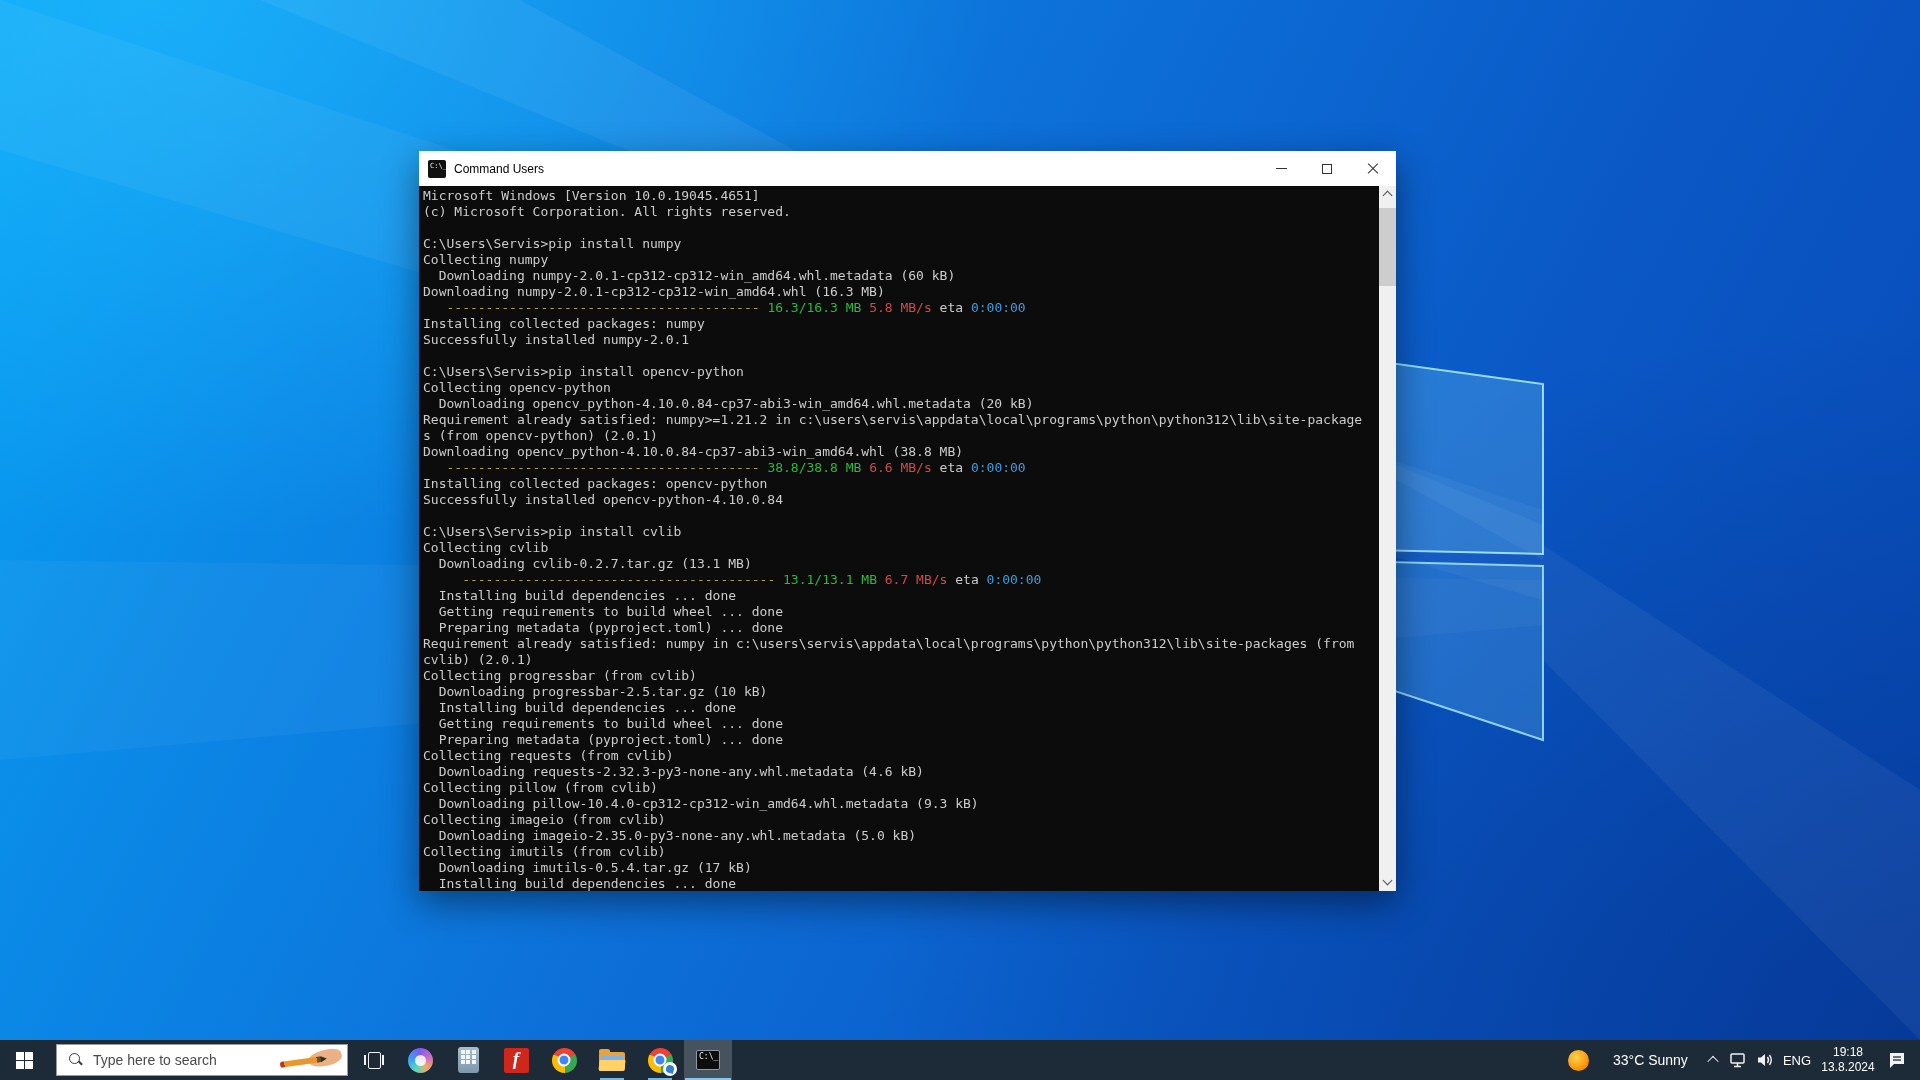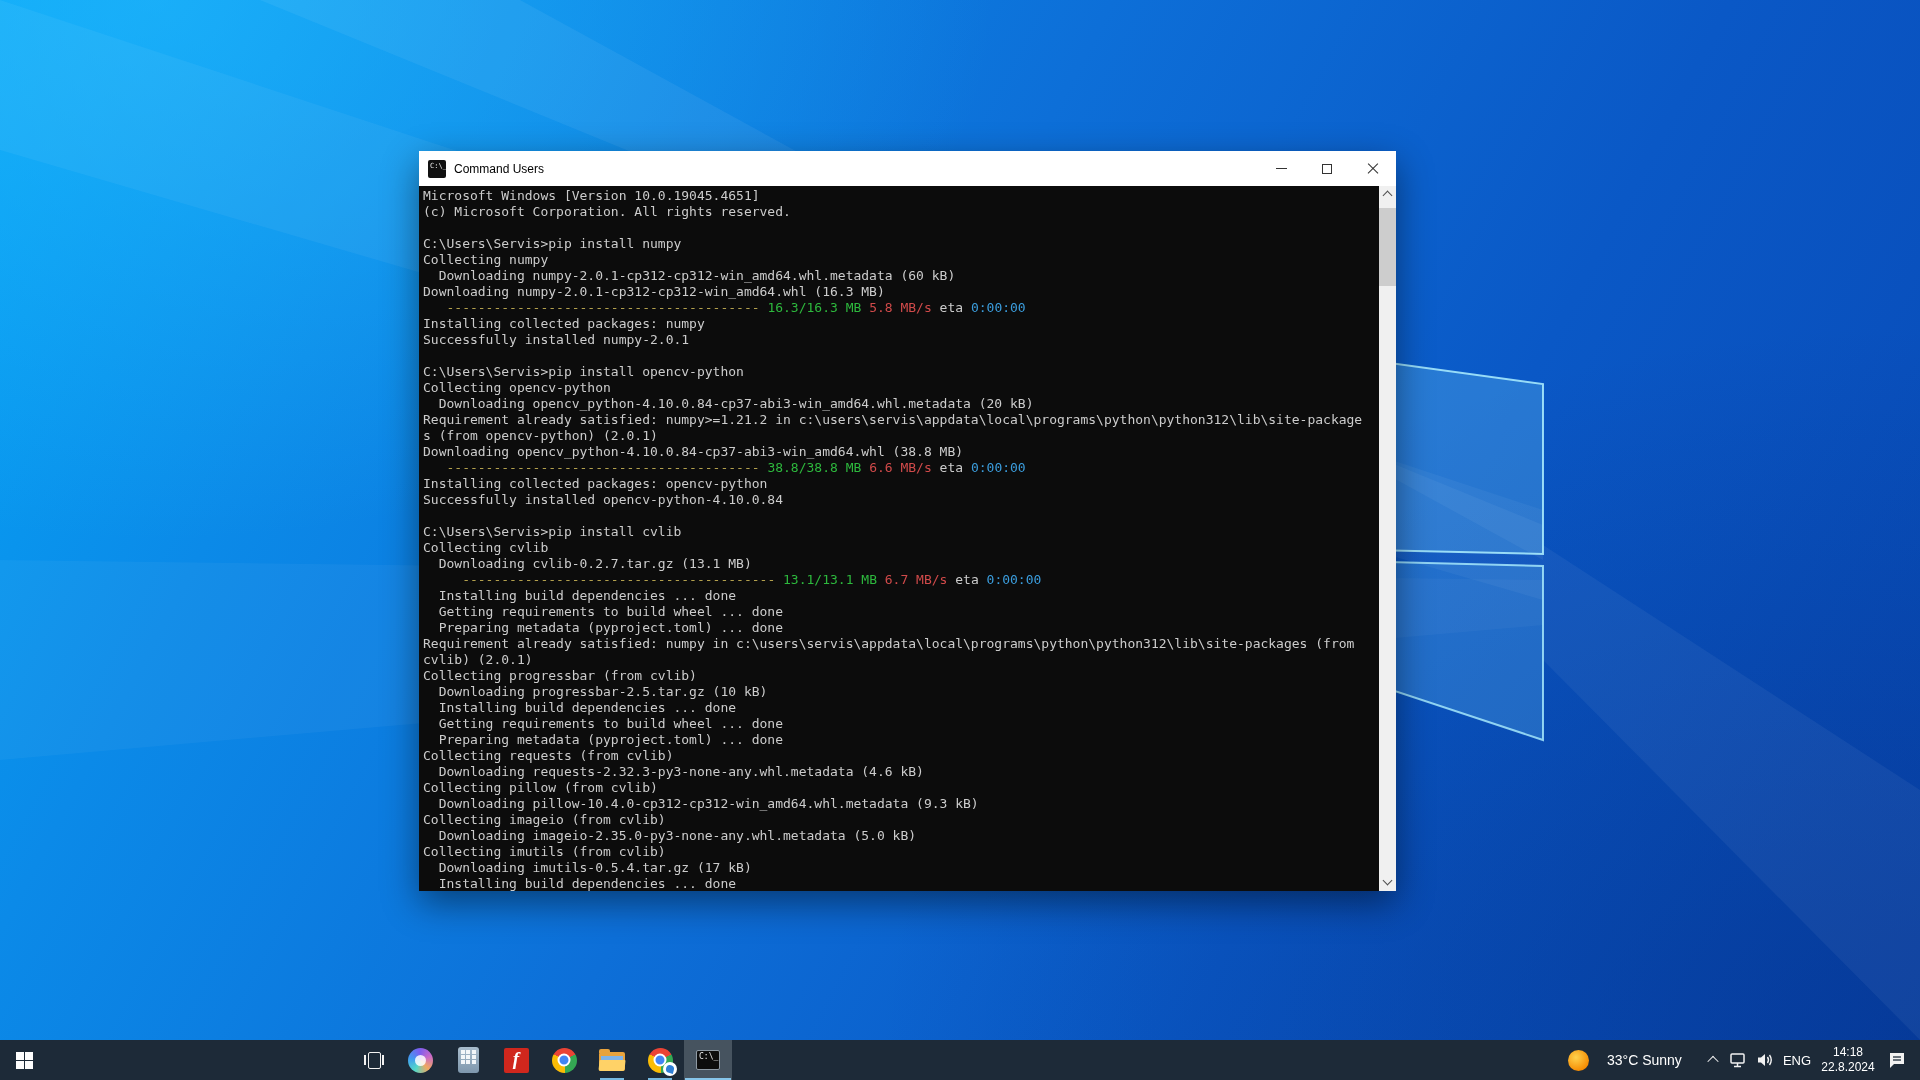--- a/index.html
+++ b/index.html
@@ -116,21 +116,21 @@
   .icon-folder .back::before { content:""; position:absolute; left:0; top:-3px; width:11px; height:4px; background:#e8a33d; border-radius:2px 2px 0 0; }
   .icon-folder .band { position:absolute; left:2px; top:4px; right:2px; height:4px; background:#7fb3e8; }
   .icon-folder .front { position:absolute; left:0; bottom:0; width:26px; height:11px; background:#ffd267; border-radius:1px 1px 2px 2px; transform:skewX(-6deg); }
   .badge { position:absolute; right:-4px; bottom:-3px; width:14px; height:14px; border-radius:50%; background:#fff; }
   .badge i { position:absolute; left:3px; top:3px; width:8px; height:8px; border-radius:50% 50% 0 50%; background:#2f7fd6; transform:rotate(15deg); }
   .icon-cmd-task { width:24px; height:20px; background:#0d0d0d; border:1px solid #8f9aa4; border-radius:2px;
     color:#e8e8e8; font-family:"DejaVu Sans Mono", monospace; font-size:8px; line-height:9px; padding:1px 0 0 2px; overflow:hidden; }
 
   
   .tray-item { position:absolute; top:0; height:40px; display:flex; align-items:center; justify-content:center; color:#fff; }
-  .weather { left:1562px; width:144px; justify-content:flex-start; gap:18px; font-size:14px; }
+  .weather { left:1562px; width:144px; justify-content:flex-start; gap:24px; font-size:14px; }
   .sun { width:21px; height:21px; border-radius:50%; background:radial-gradient(circle at 38% 35%, #ffd24d, #f58a00 75%); margin-left:6px; }
   .weather-text { white-space:nowrap; }
   .chevron-up { left:1702px; width:22px; }
   .chevron-up span { width:8px; height:8px; border-left:1.7px solid #f2f2f2; border-top:1.7px solid #f2f2f2; transform:rotate(45deg) translate(1px,1px); }
   .net { left:1726px; width:26px; } .vol { left:1752px; width:26px; }
   .lang { left:1778px; width:38px; font-size:13px; }
   .clock { left:1818px; width:60px; flex-direction:column; font-size:12px; line-height:15px; text-align:center; }
   .action-center { left:1880px; width:34px; }
 
   [data-interactable="true"] { cursor:default; }
@@ -184,20 +184,29 @@
 <div class="taskbar" data-interactable="false">
   <div class="tb-btn start" data-interactable="true">
     <span class="win-logo" data-interactable="false">
         <i></i>
         <i></i>
         <i></i>
         <i></i>
       </span>
   </div>
 
+  <div class="search-box" data-interactable="true">
+    <span class="search-glass" data-interactable="false"></span>
+    <input class="search-input" type="text" data-interactable="true" placeholder="Type here to search" style="">
+    <span class="doodle" data-interactable="false">
+      <span class="hand"></span>
+        <span class="pencil"></span>
+        <span class="squiggle"></span>
+    </span>
+  </div>
 
   <div class="tb-btn taskview" data-interactable="true">
     <span class="tv-icon" data-interactable="false">
         <i class="l"></i>
         <i class="r"></i>
       </span>
   </div>
 
   <div class="tb-btn app" style="left:396px" data-interactable="true">
     <span class="icon-copilot" data-interactable="false">
@@ -264,22 +273,22 @@
     <svg width="19" height="16" viewBox="0 0 19 16" data-interactable="false">
       <polygon points="2,5.5 5,5.5 9,2 9,14 5,10.5 2,10.5" fill="#f2f2f2"></polygon>
       <path d="M11.5,5 Q13.5,8 11.5,11" fill="none" stroke="#f2f2f2" stroke-width="1.4"></path>
       <path d="M13.5,3 Q17,8 13.5,13" fill="none" stroke="#f2f2f2" stroke-width="1.4"></path>
     </svg>
   </div>
   <div class="tray-item lang" data-interactable="true">
     <span data-interactable="false">ENG</span>
   </div>
   <div class="tray-item clock" data-interactable="true">
-    <span data-interactable="false">14:18</span>
-    <span data-interactable="false">22.8.2024</span>
+    <span data-interactable="false">19:18</span>
+    <span data-interactable="false">13.8.2024</span>
   </div>
   <div class="tray-item action-center" data-interactable="true">
     <svg width="20" height="18" viewBox="0 0 20 18" data-interactable="false">
       <path d="M3,2 h14 v11 h-10 l-4,4 z" fill="#f2f2f2"></path>
       <line x1="6" y1="6" x2="14" y2="6" stroke="#1d2a38" stroke-width="1.3"></line>
       <line x1="6" y1="9" x2="14" y2="9" stroke="#1d2a38" stroke-width="1.3"></line>
     </svg>
   </div>
 </div>
 

